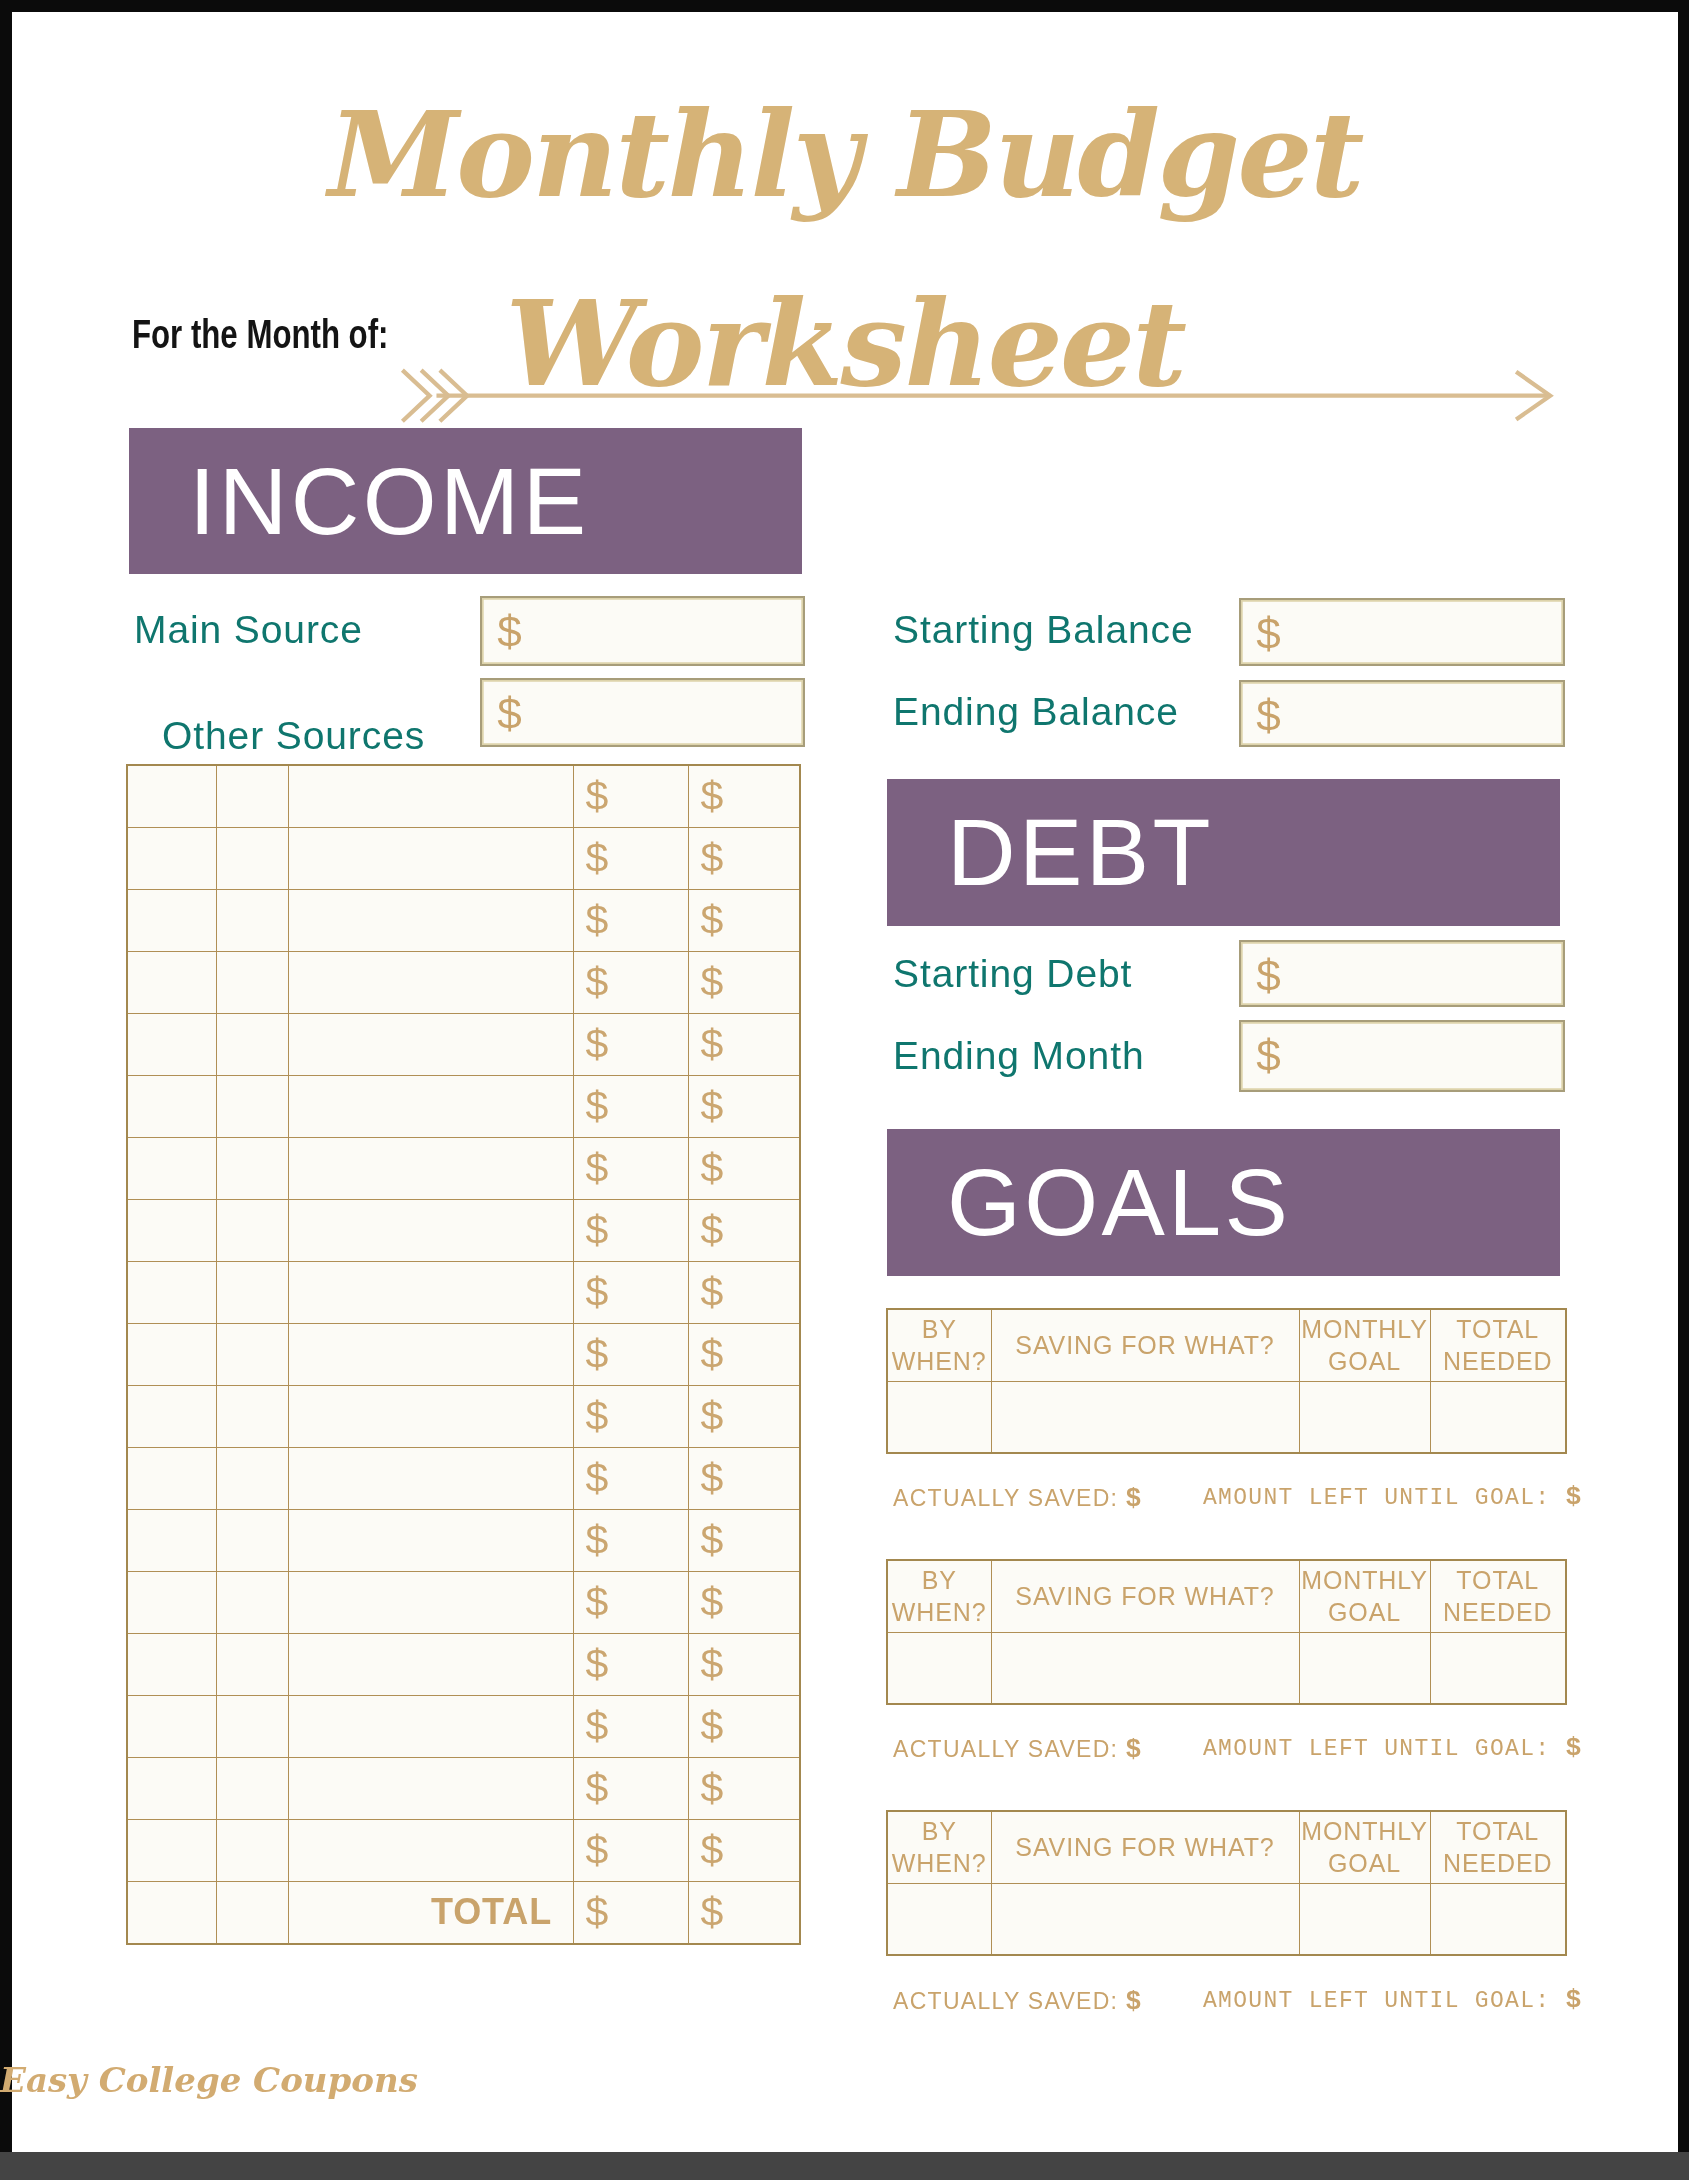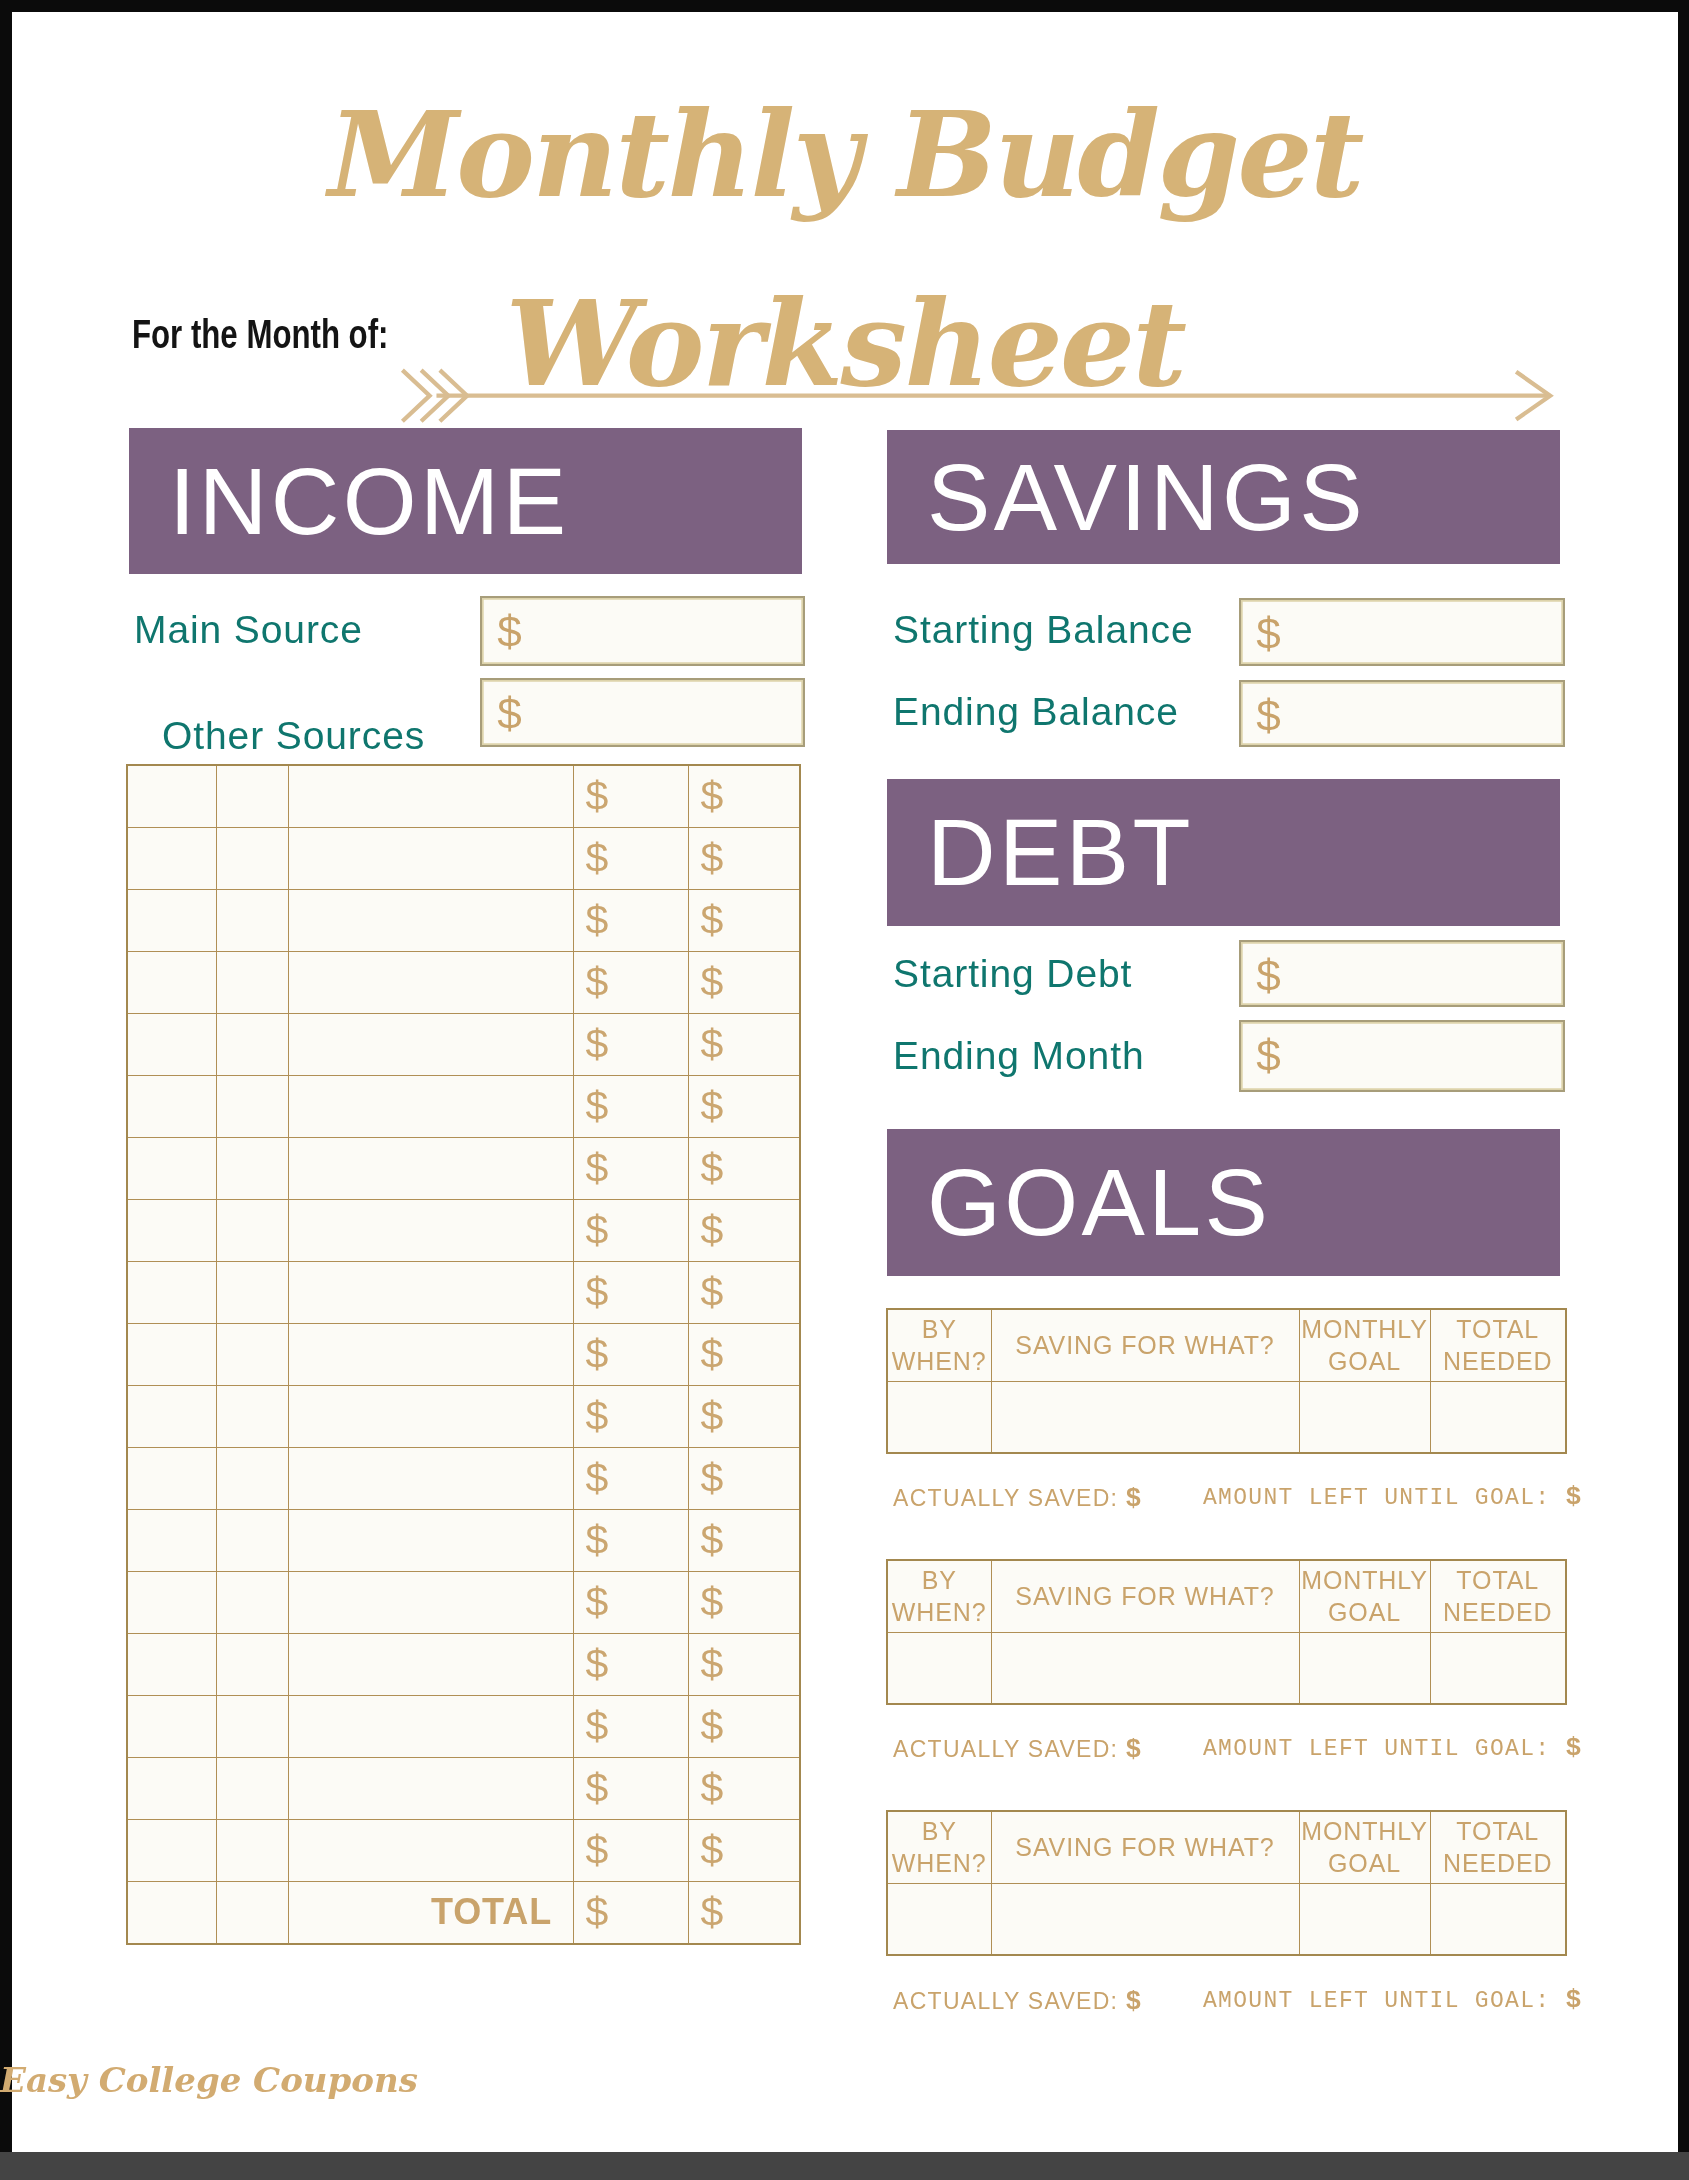--- a/index.html
+++ b/index.html
@@ -10,21 +10,21 @@
   .title{position:absolute;left:0;right:0;top:61px;text-align:center;
          font-family:"DejaVu Serif",serif;font-style:italic;font-weight:bold;
          font-size:118px;line-height:1.6;color:#d6b377;letter-spacing:-2.6px;}
 
   .month{position:absolute;left:132px;top:312px;font-size:40px;font-weight:bold;color:#141414;
          transform:scaleX(0.78);transform-origin:left top;white-space:nowrap;}
 
   .arrow-wrap{position:absolute;left:399px;top:358px;}
 
   .section-h{position:absolute;width:673px;background:#7c6181;color:#ffffff;
-             display:flex;align-items:center;box-sizing:border-box;padding-left:40px;
+             display:flex;align-items:center;box-sizing:border-box;padding-left:60px;
              font-weight:300;font-size:95px;letter-spacing:3.4px;}
 
   .field-label{position:absolute;font-size:39px;font-weight:400;color:#0f766e;letter-spacing:0.9px;white-space:nowrap;}
 
   .box{position:absolute;background:#fcfbf6;border:2.6px solid #a79d7a;box-sizing:border-box;
        box-shadow:inset 0 0 0 1.7px #ddd3ab;}
   .box .cur{display:inline-block;margin:8.5px 0 0 15.3px;font-size:44px;font-weight:300;color:#c9a36b;}
 
   table.grid{position:absolute;border-collapse:collapse;table-layout:fixed;background:#fcfbf6;
              border:2.6px solid #a3884f;}
@@ -224,21 +224,20 @@
     <tr class="total-row">
       <td></td>
       <td></td>
       <td class="total-label">TOTAL</td>
       <td class="cur-cell">$</td>
       <td class="cur-cell">$</td>
     </tr>
   </tbody>
     </table>
 
-  <div class="section-h" style="left:887px;top:430px;height:134px;">SAVINGS</div>
 
   <div class="field-label" style="left:893px;top:608px;">Starting Balance</div>
   <div class="box" style="left:1239px;top:598px;width:326px;height:68px;">
     <span class="cur">$</span>
   </div>
 
   <div class="field-label" style="left:893px;top:690px;">Ending Balance</div>
   <div class="box" style="left:1239px;top:680px;width:326px;height:67px;">
     <span class="cur">$</span>
   </div>

